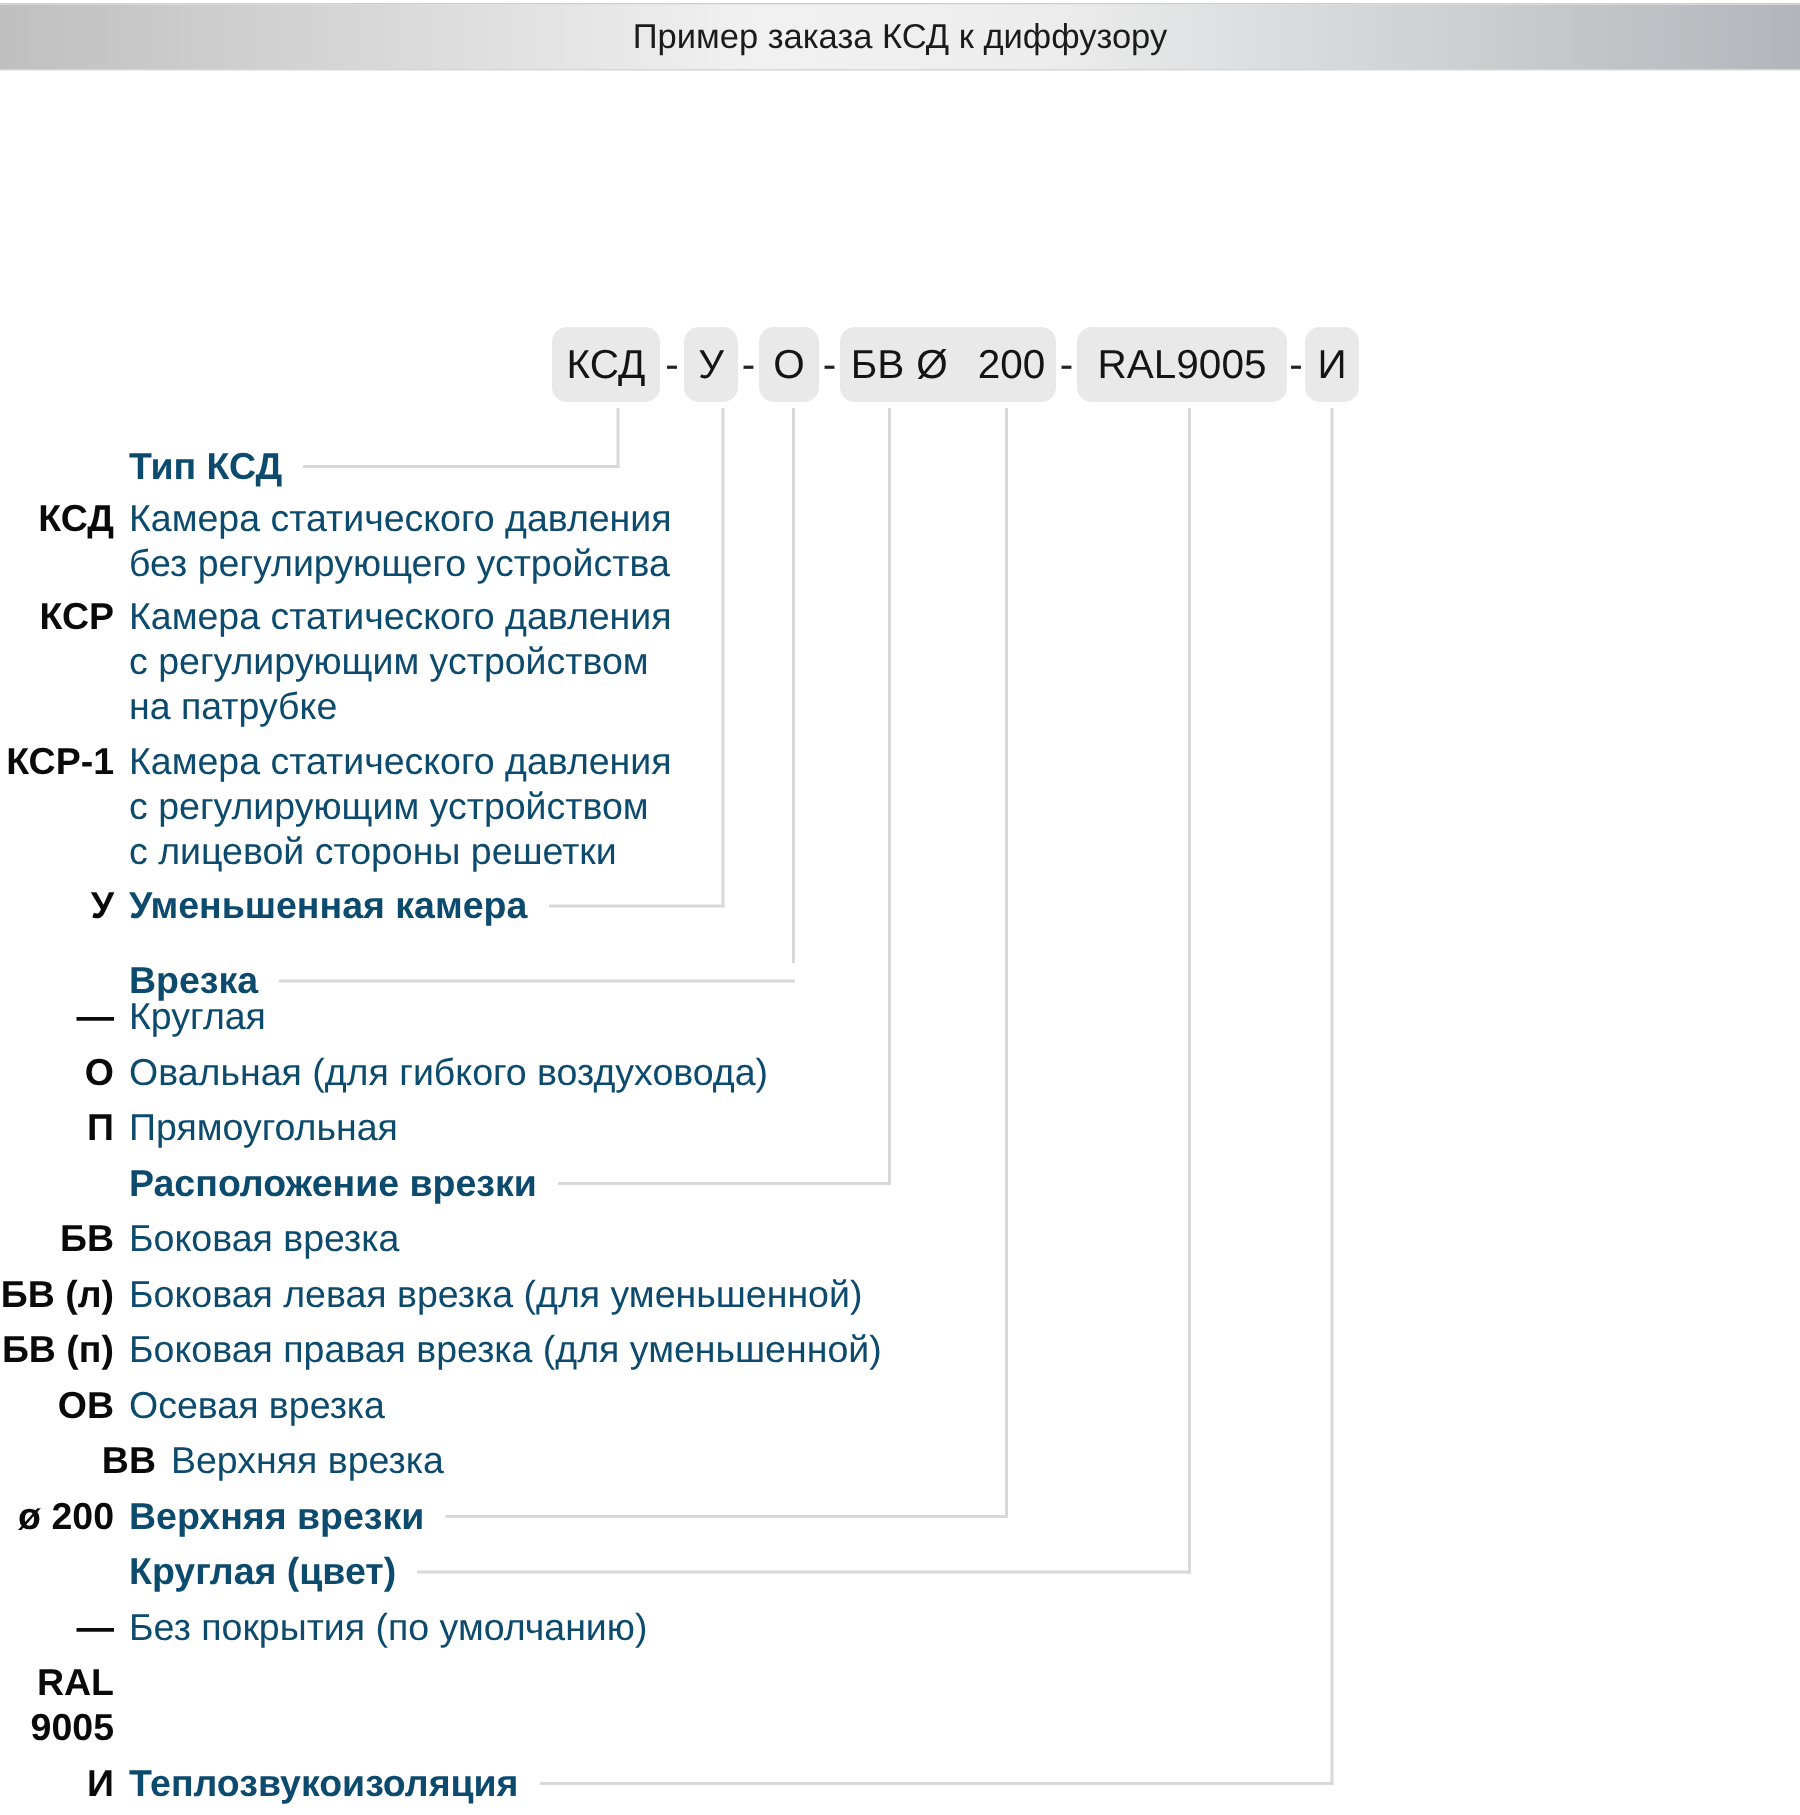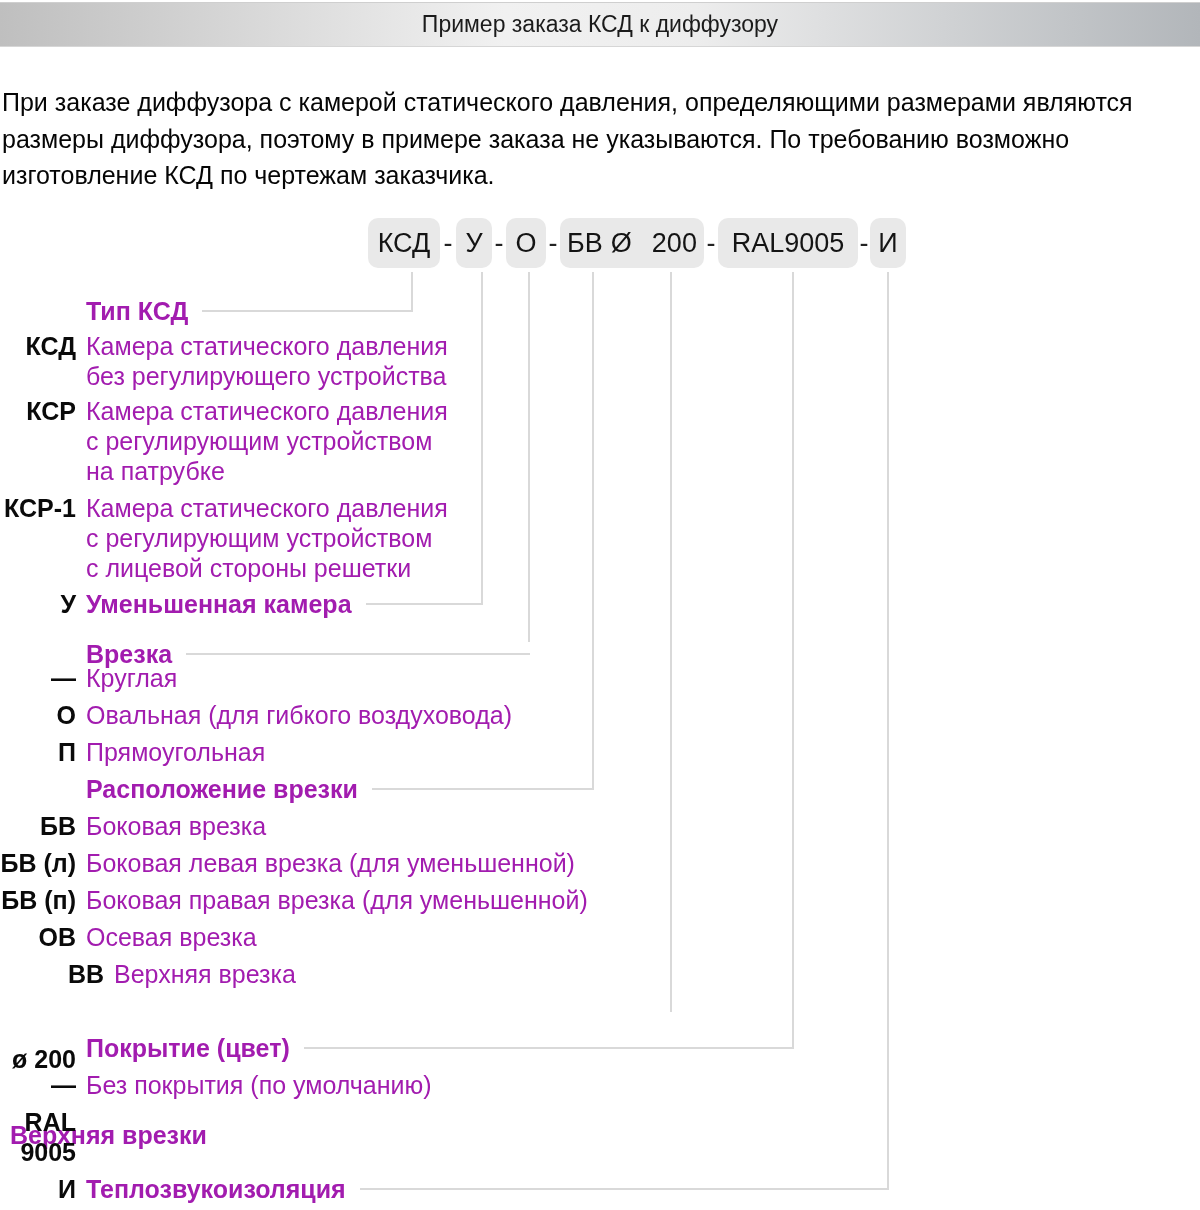--- a/index.html
+++ b/index.html
@@ -60,36 +60,33 @@
   .row{
     position:absolute;left:0;
     display:flex;align-items:flex-start;
     font-size:25px;line-height:30px;
   }
   .row .code{
     flex:0 0 76px;width:76px;text-align:right;
     font-weight:700;white-space:pre-line;color:#0a0a0a;
   }
   .row .desc{
-    margin-left:10px;white-space:pre-line;color:#a21caf;
+    margin-left:10px;white-space:pre-line;color:#0c4a6e;
   }
   .row.hdr .desc{font-weight:700;}
 </style>
 </head>
 <body>
 
 <div id="page">
 
   <div id="titlebar">
     <span class="t">Пример заказа КСД к диффузору</span>
   </div>
 
-  <div id="intro">При заказе диффузора с камерой статического давления, определяющими размерами являются
-размеры диффузора, поэтому в примере заказа не указываются. По требованию возможно
-изготовление КСД по чертежам заказчика.</div>
 
   <div>
     <span class="pill" style="left:368px;width:72px;">КСД</span>
     <span class="dash" style="left:441px;">-</span>
     <span class="pill" style="left:456px;width:36px;">У</span>
     <span class="dash" style="left:492px;">-</span>
     <span class="pill" style="left:506px;width:40px;">О</span>
     <span class="dash" style="left:546px;">-</span>
     <span class="pill" style="left:560px;width:144px;">
       <span class="seg">БВ</span>
@@ -187,29 +184,29 @@
   <div class="row" style="top:885px;">
     <span class="code">БВ (п)</span>
     <span class="desc">Боковая правая врезка (для уменьшенной)</span>
   </div>
 
   <div class="row" style="top:959px;margin-left:28px;">
     <span class="code">ВВ</span>
     <span class="desc">Верхняя врезка</span>
   </div>
 
-  <div class="row hdr" style="top:1044px;width:672px;flex-direction:column;">
+  <div class="row hdr" style="top:996px;width:672px;">
     <span class="code">ø 200</span>
     <span class="desc">Верхняя врезки</span>
     <span class="cline"></span>
   </div>
 
   <div class="row hdr" style="top:1033px;width:794px;">
     <span class="code"></span>
-    <span class="desc">Покрытие (цвет)</span>
+    <span class="desc">Круглая (цвет)</span>
     <span class="cline"></span>
   </div>
 
   <div class="row" style="top:1070px;">
     <span class="code">—</span>
     <span class="desc">Без покрытия (по умолчанию)</span>
   </div>
 
   <div class="row" style="top:1107px;">
     <span class="code">RAL

